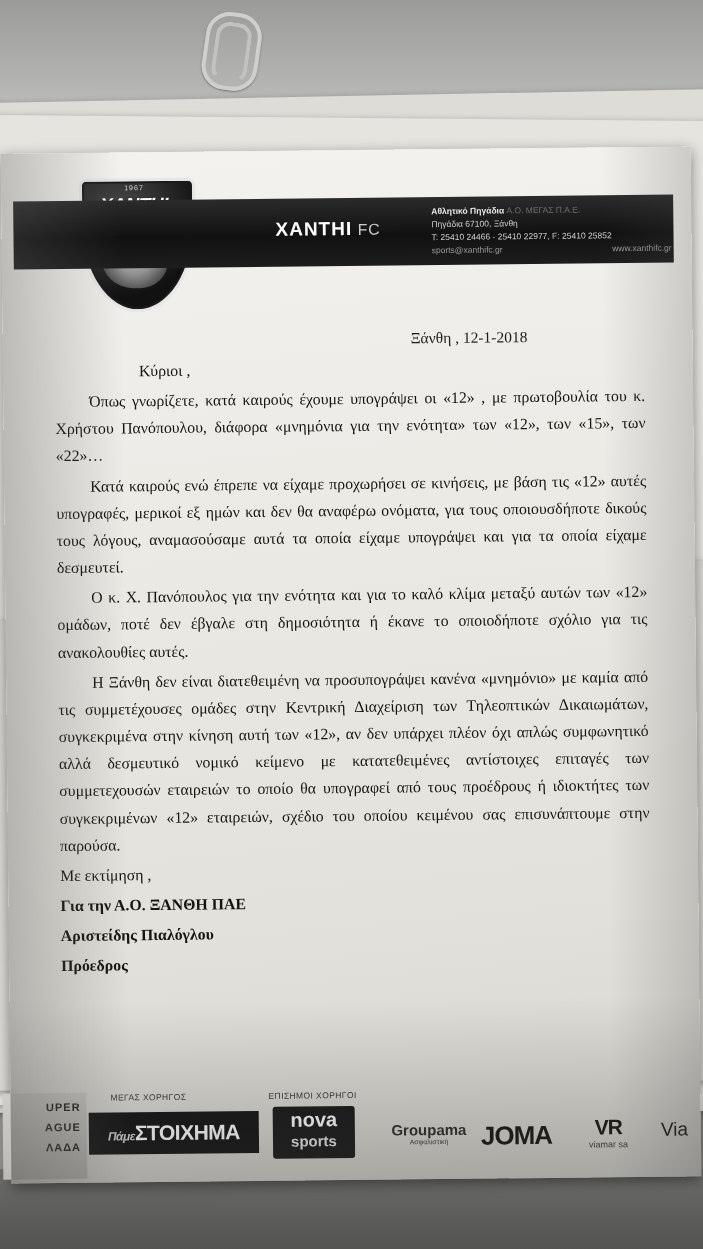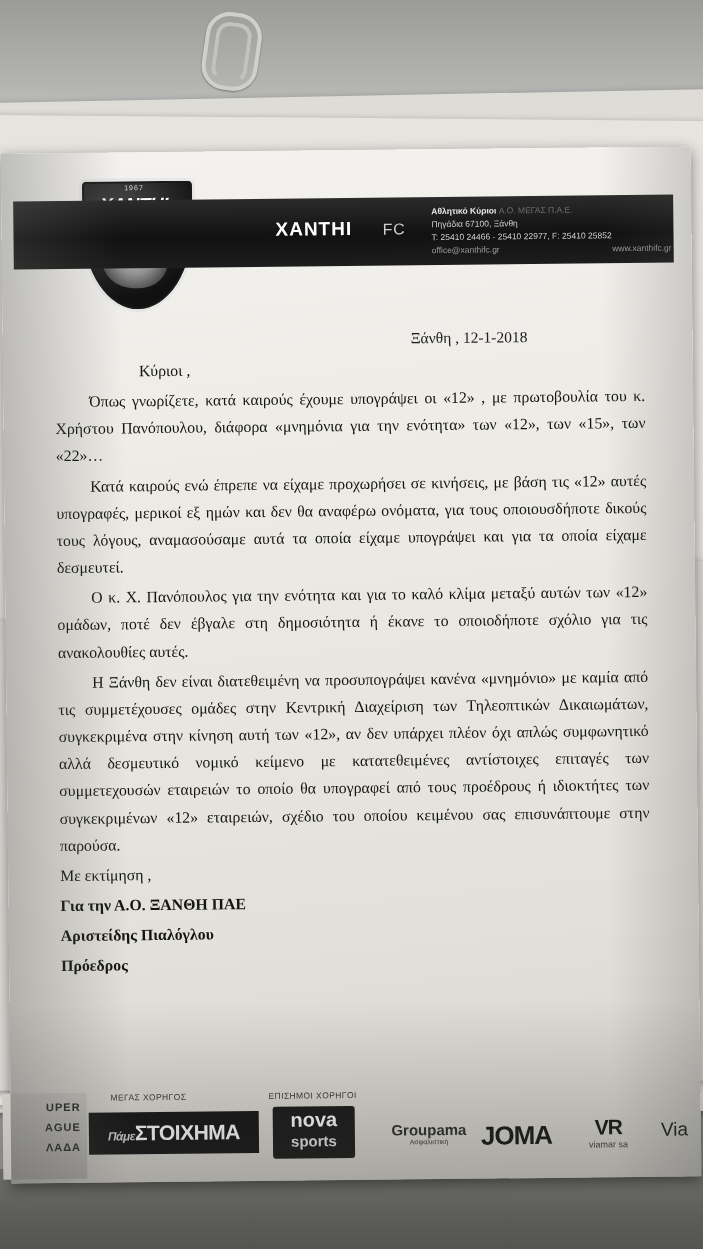--- a/index.html
+++ b/index.html
@@ -33,21 +33,21 @@
   .shade-b{position:absolute;left:0;bottom:0;width:100%;height:180px;
     background:linear-gradient(180deg,rgba(0,0,0,0),rgba(60,60,58,.30));pointer-events:none;}
   .shade-r{position:absolute;right:0;top:0;width:90px;height:100%;
     background:linear-gradient(270deg,rgba(70,70,68,.22),rgba(0,0,0,0));pointer-events:none;}
 
   
   .head{position:absolute;left:12px;top:48px;width:660px;height:68px;
     background:linear-gradient(180deg,#2b2b2b 0%,#111 55%,#1d1d1d 100%);}
   .head .fcname{position:absolute;left:262px;top:20px;color:#fff;letter-spacing:1px;
     font-family:"Liberation Sans",sans-serif;font-size:19px;font-weight:bold;}
-  .head .fcname small{font-weight:normal;color:#cfcfcf;margin-left:25px;}
+  .head .fcname small{font-weight:normal;color:#cfcfcf;}
   .head .addr{position:absolute;left:418px;top:8px;width:240px;color:#cfcfcf;
     font-family:"Liberation Sans",sans-serif;font-size:8.5px;line-height:1.52;}
   .head .addr .l1 b{color:#e8e8e8;}
   .head .addr .l1 .grey{color:#6e6e6e;}
   .head .addr .web{display:flex;justify-content:space-between;color:#9a9a9a;}
 
   
   .crest{position:absolute;left:78px;top:26px;width:110px;height:128px;}
   .crest .shield{position:absolute;left:0;top:0;width:110px;height:128px;
     background:radial-gradient(circle at 35% 25%,#4a4a4a,#111 70%);
@@ -131,25 +131,25 @@
       <div class="shield"></div>
       <div class="yr">1967</div>
       <div class="nm">XANTHI</div>
       <div class="fc">F.C.</div>
       <div class="horse"></div>
     </div>
 
     <div class="head">
       <div class="fcname"><span>XANTHI</span><small> FC</small></div>
       <div class="addr">
-        <div class="l1"><b>Αθλητικό Κύριοι </b><span class="grey">Α.Ο. ΜΕΓΑΣ Π.Α.Ε.</span></div>
+        <div class="l1"><b>Αθλητικό Πηγάδια </b><span class="grey">Α.Ο. ΜΕΓΑΣ Π.Α.Ε.</span></div>
         <div>Πηγάδια 67100, Ξάνθη</div>
         <div>T: 25410 24466 - 25410 22977, F: 25410 25852</div>
         <div class="web">
-          <span>office@xanthifc.gr</span>
+          <span>sports@xanthifc.gr</span>
           <span>www.xanthifc.gr</span>
         </div>
       </div>
     </div>
 
     <div class="date">Ξάνθη , 12-1-2018</div>
 
     <div class="body">
       <p class="noind salut">Κύριοι ,</p>
       <p class="ind">Όπως γνωρίζετε, κατά καιρούς έχουμε υπογράψει οι «12» , με πρωτοβουλία του κ. Χρήστου Πανόπουλου, διάφορα «μνημόνια για την ενότητα»  των «12», των «15», των «22»…</p>

